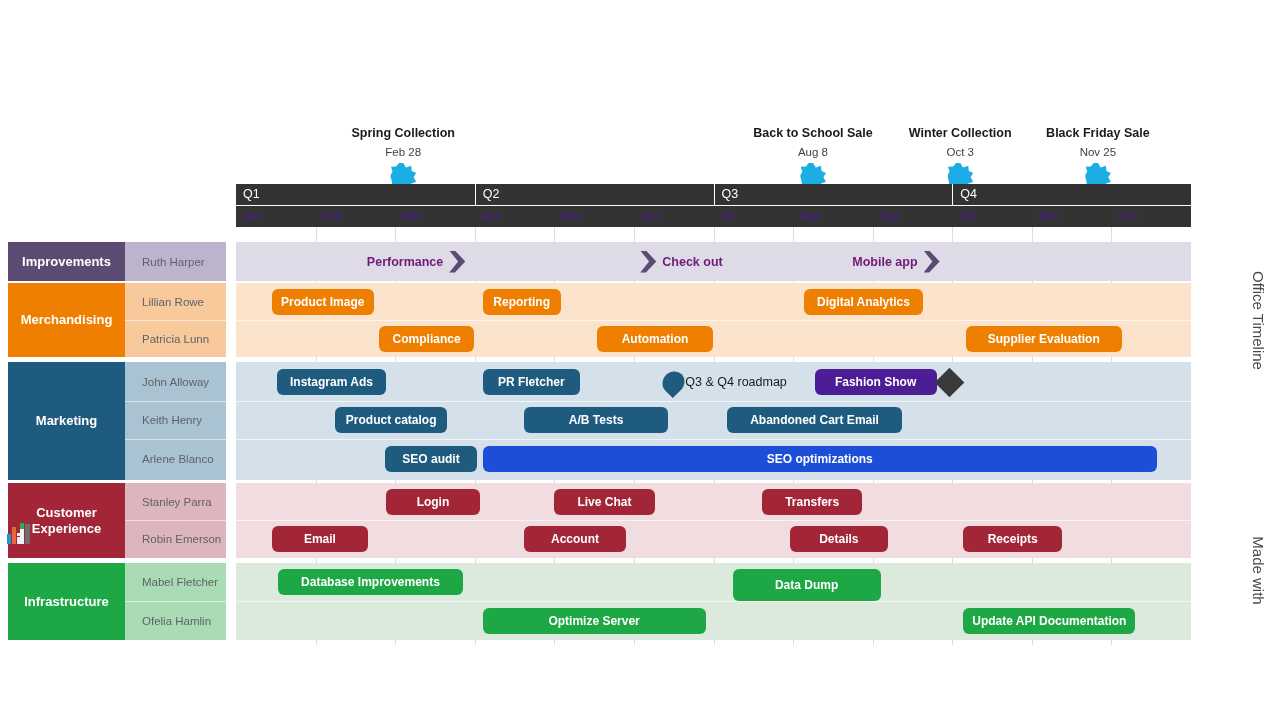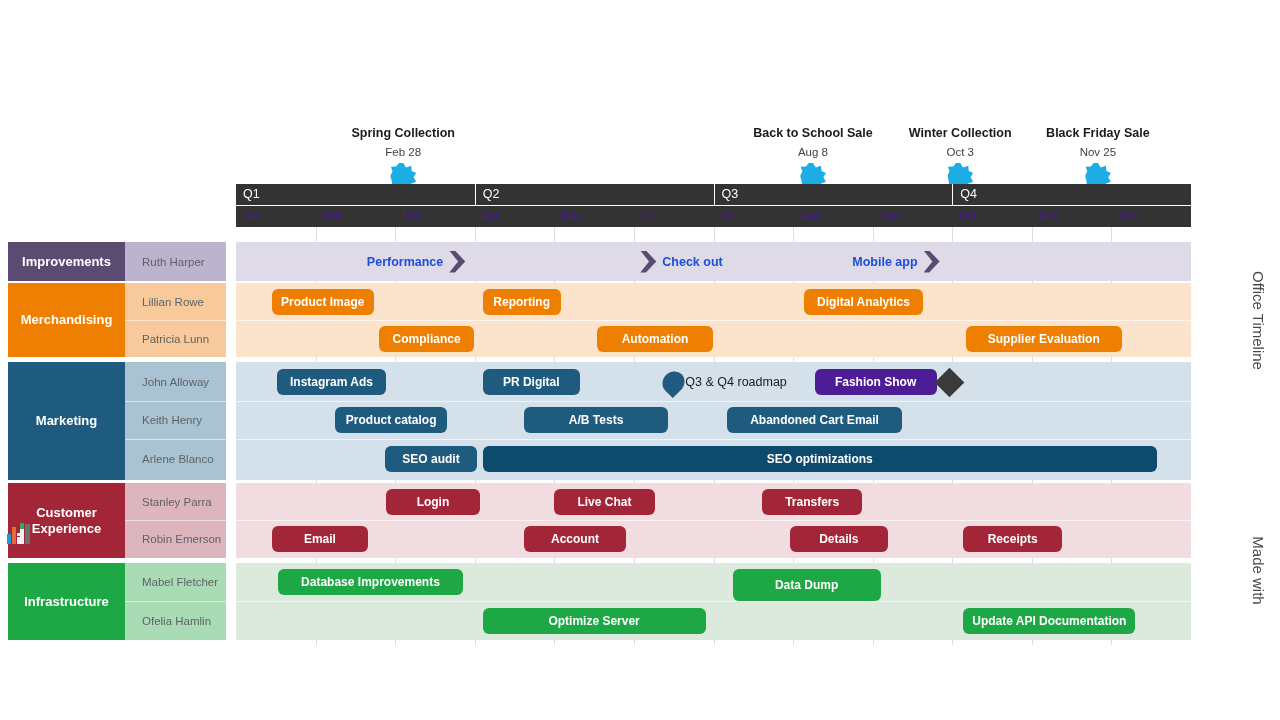--- a/index.html
+++ b/index.html
@@ -35,21 +35,21 @@
             text-align:center;line-height:16px;box-sizing:border-box;}
   .lane-res{position:absolute;left:117px;width:101px;box-sizing:border-box;}
   .res-name{position:absolute;left:0;width:117px;color:#5f6368;font-size:11.5px;
             display:flex;align-items:center;padding-left:9px;box-sizing:border-box;margin-left:8px;}
 
   
   .bar{position:absolute;border-radius:6px;color:#ffffff;font-size:12px;font-weight:bold;
        display:flex;align-items:center;justify-content:center;text-align:center;
        box-sizing:border-box;white-space:nowrap;overflow:visible;}
   .chev-bar{position:absolute;display:flex;align-items:center;white-space:nowrap;}
-  .chev-label{font-size:12.5px;font-weight:bold;color:#1d4ed8;}
+  .chev-label{font-size:12.5px;font-weight:bold;color:#701a75;}
   .chev{width:16px;height:22px;display:inline-block;
         clip-path:polygon(0% 0%,55% 50%,0% 100%,35% 100%,100% 50%,35% 0%);}
   .dot-ms{position:absolute;width:21px;height:23px;border-radius:50% 50% 0 50%;
           transform:rotate(45deg);}
   .diamond-ms{position:absolute;width:21px;height:21px;transform:rotate(45deg);}
   .free-label{position:absolute;font-size:12.5px;font-weight:normal;color:#1a1a1a;
               display:flex;align-items:center;white-space:nowrap;}
 
   
   #brand{position:absolute;right:2px;top:360px;width:40px;height:300px;}
@@ -165,32 +165,32 @@
         <div style="position: absolute; left: 228px; top: 0px; width: 955px; height: 118px; background: rgb(213, 225, 234);"></div>
         <div class="lane-cat" style="height: 118px; background: rgb(31, 91, 126);">Marketing</div>
         <div class="lane-res" style="top: 0px; height: 118px; background: rgb(169, 195, 211);">
           <div class="res-name" style="top: 0px; height: 39px;">John Alloway</div>
           <div class="res-name" style="top: 39px; height: 38px;">Keith Henry</div>
           <div style="position: absolute; left: 0px; top: 39px; width: 101px; height: 1px; background: rgba(255, 255, 255, 0.55);"></div>
           <div class="res-name" style="top: 77px; height: 39px;">Arlene Blanco</div>
           <div style="position: absolute; left: 0px; top: 77px; width: 101px; height: 1px; background: rgba(255, 255, 255, 0.55);"></div>
         </div>
         <div class="bar" style="left: 269.383px; top: 6.5px; width: 108.233px; height: 26px; background: rgb(31, 91, 126);">Instagram Ads</div>
-        <div class="bar" style="left: 474.708px; top: 6.5px; width: 97.0917px; height: 26px; background: rgb(31, 91, 126);">PR Digital</div>
+        <div class="bar" style="left: 474.708px; top: 6.5px; width: 97.0917px; height: 26px; background: rgb(31, 91, 126);">PR Fletcher</div>
         <div class="dot-ms" style="left: 655.362px; top: 8.5px; background: rgb(31, 91, 126);"></div>
         <div class="free-label" style="left: 677.362px; top: 10.5px; height: 18px;">Q3 &amp; Q4 roadmap</div>
         <div class="bar" style="left: 806.571px; top: 6.5px; width: 122px; height: 26px; background: #4c1d95;">Fashion Show</div>
         <div class="diamond-ms" style="left: 930.721px; top: 9.5px; background: rgb(58, 58, 58);"></div>
         <div style="position: absolute; left: 228px; top: 39px; width: 955px; height: 1px; background: rgba(255, 255, 255, 0.65);"></div>
         <div class="bar" style="left: 327.479px; top: 45px; width: 111.417px; height: 26px; background: rgb(31, 91, 126);">Product catalog</div>
         <div class="bar" style="left: 516.092px; top: 45px; width: 144.046px; height: 26px; background: rgb(31, 91, 126);">A/B Tests</div>
         <div class="bar" style="left: 719.029px; top: 45px; width: 175.083px; height: 26px; background: rgb(31, 91, 126);">Abandoned Cart Email</div>
         <div style="position: absolute; left: 228px; top: 77px; width: 955px; height: 1px; background: rgba(255, 255, 255, 0.65);"></div>
         <div class="bar" style="left: 376.821px; top: 83.5px; width: 92.3167px; height: 26px; background: rgb(31, 91, 126);">SEO audit</div>
-        <div class="bar" style="left: 474.708px; top: 83.5px; width: 674.071px; height: 26px; background: #0c4a6e;">SEO optimizations</div>
+        <div class="bar" style="left: 474.708px; top: 83.5px; width: 674.071px; height: 26px; background: #1d4ed8;">SEO optimizations</div>
       </div>
       <div class="lane" style="top: 483px; width: 1183px; height: 75px;">
         <div style="position: absolute; left: 228px; top: 0px; width: 955px; height: 75px; background: rgb(241, 220, 223);"></div>
         <div class="lane-cat" style="height: 75px; background: rgb(163, 38, 56);">Customer Experience</div>
         <div class="lane-res" style="top: 0px; height: 75px; background: rgb(221, 181, 188);">
           <div class="res-name" style="top: 0px; height: 37px;">Stanley Parra</div>
           <div class="res-name" style="top: 37px; height: 38px;">Robin Emerson</div>
           <div style="position: absolute; left: 0px; top: 37px; width: 101px; height: 1px; background: rgba(255, 255, 255, 0.55);"></div>
         </div>
         <div class="bar" style="left: 377.617px; top: 5.5px; width: 94.7042px; height: 26px; background: rgb(163, 38, 56);">Login</div>

